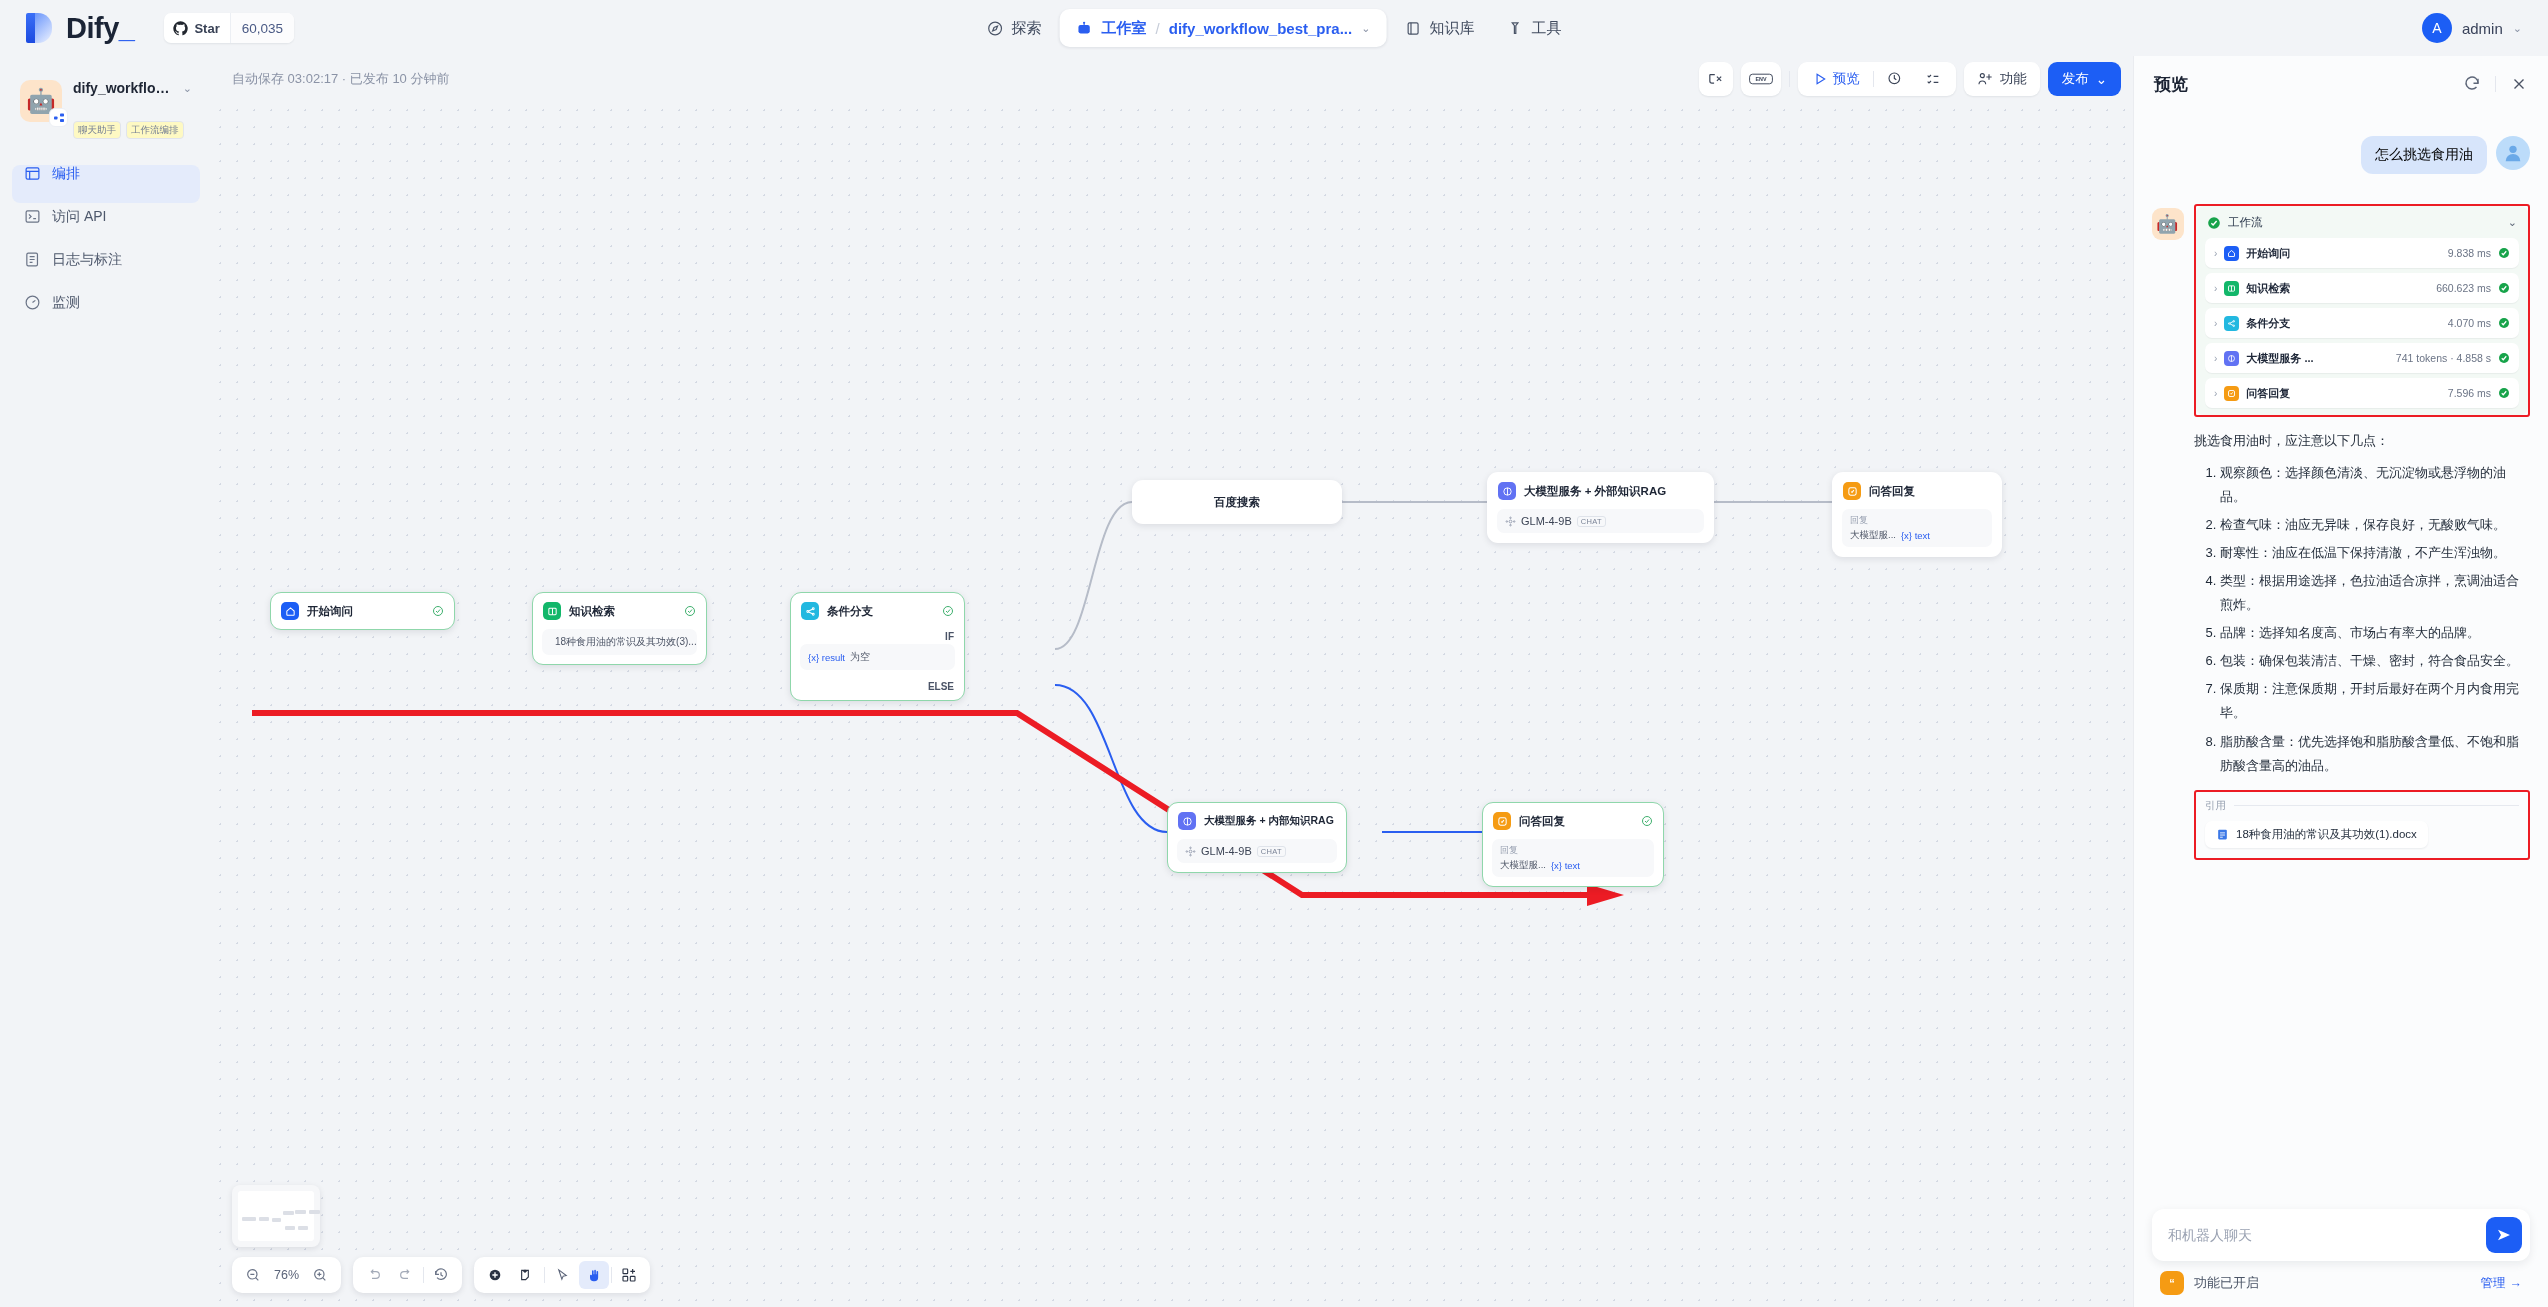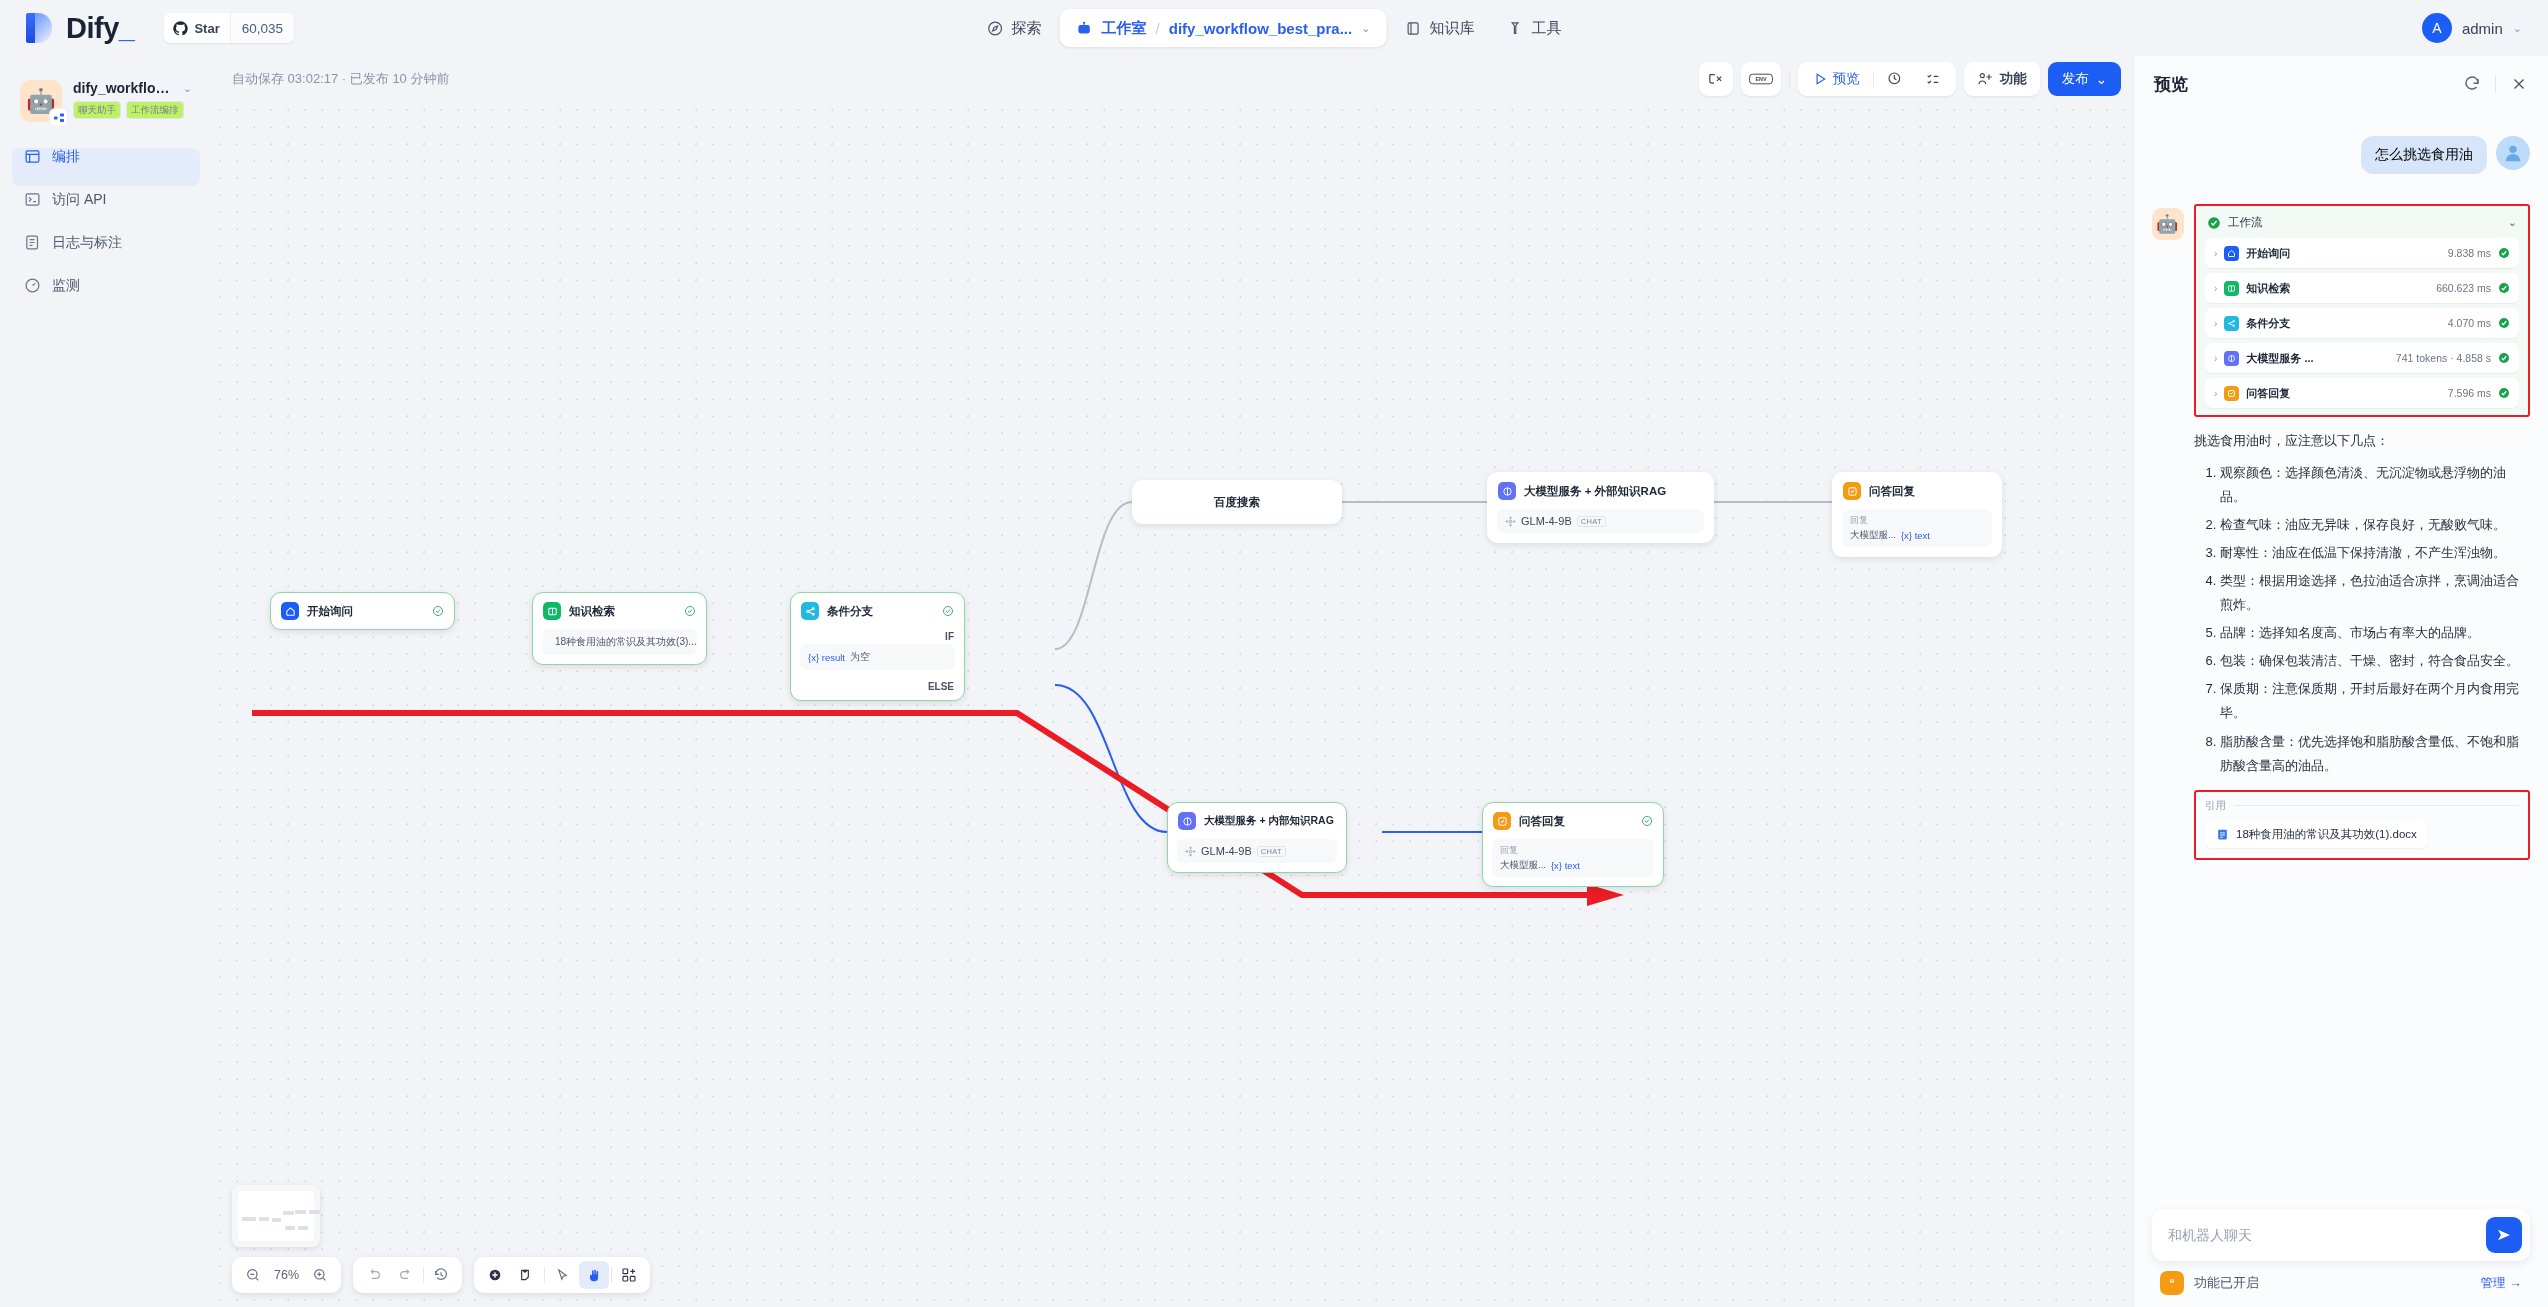--- a/index.html
+++ b/index.html
@@ -81,21 +81,21 @@
     border-radius: 6px; background: #fff; border: 1.5px solid #eceff4;
     display: flex; align-items: center; justify-content: center;
   }
   .app-badge svg { width: 12px; height: 12px; }
   .app-meta { min-width: 0; flex: 1; }
   .app-title-row { display: flex; align-items: center; gap: 5px; }
   .app-title { font-size: 14px; font-weight: 600; color: #1e2534; white-space: nowrap; overflow: hidden; text-overflow: ellipsis; max-width: 112px; }
   .app-tags { display: flex; gap: 5px; margin-top: 5px; }
   .tag {
     font-size: 9.5px; color: #737e94; border: 1px solid #e0e4ec; border-radius: 4px;
-    padding: 1.5px 4px; background: #bef264; white-space: nowrap;
+    padding: 1.5px 4px; background: #fef9c3; white-space: nowrap; margin-top: 20px;
   }
   .nav-list { margin-top: 22px; display: flex; flex-direction: column; gap: 5px; }
   .side-item {
     display: flex; align-items: flex-start; gap: 11px; height: 38px; padding: 0 12px;
     border-radius: 8px; font-size: 14px; color: #4e586c; cursor: pointer;
   }
   .side-item svg { width: 17px; height: 17px; flex: none; }
   .side-item.active { background: #e4ebfb; color: #2a5ef0; font-weight: 500; }
 
   
@@ -112,21 +112,21 @@
     height: 34px; min-width: 34px; padding: 0 8px; background: #fff; border-radius: 9px;
     display: flex; align-items: center; justify-content: center; gap: 6px;
     box-shadow: 0 1px 2px rgba(16,24,40,.08); cursor: pointer;
   }
   .tool-group { height: 34px; background: #fff; border-radius: 9px; display: flex; align-items: center; padding: 0 6px; gap: 4px; box-shadow: 0 1px 2px rgba(16,24,40,.08); }
   .tool-sub { display: flex; align-items: center; gap: 6px; padding: 0 9px; height: 26px; border-radius: 6px; cursor: pointer; }
   .preview-label { font-size: 13.5px; color: #2a5ef0; font-weight: 500; }
   .vsep { width: 1px; height: 16px; background: #e4e7ee; }
   .fn-btn {
     height: 34px; padding: 0 13px; background: #fff; border-radius: 9px; display: flex;
-    align-items: center; gap: 7px; box-shadow: 0 1px 2px rgba(16,24,40,.08); cursor: pointer; font-weight: bold;
+    align-items: center; gap: 7px; box-shadow: 0 1px 2px rgba(16,24,40,.08); cursor: pointer;
   }
   .fn-label { font-size: 13.5px; color: #394256; }
   .publish-btn {
     height: 34px; padding: 0 14px; background: #1c5ef5; border-radius: 9px; color: #fff;
     display: flex; align-items: center; gap: 7px; font-size: 13.5px; font-weight: 500; cursor: pointer;
   }
 
   .flow {
     position: absolute; top: 46px; left: 0; right: 0; bottom: 0;
     background-color: #f2f4f7;

